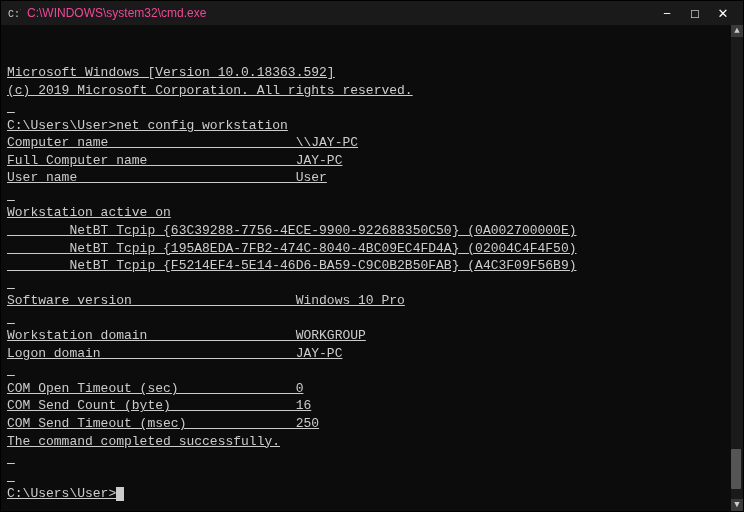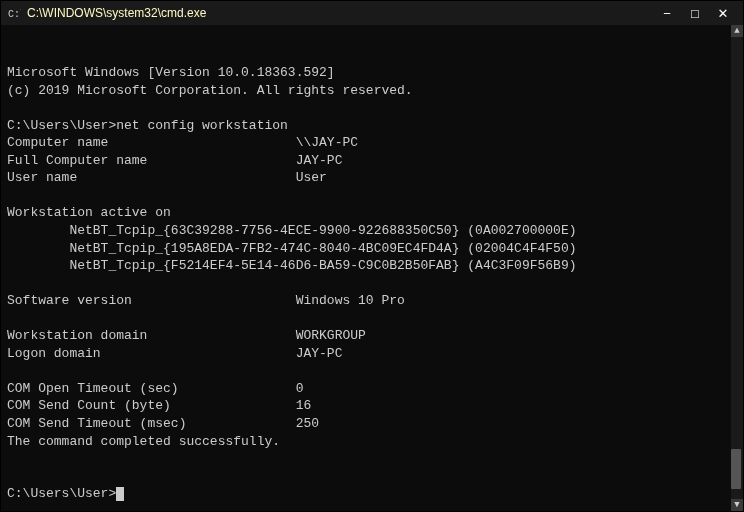--- a/index.html
+++ b/index.html
@@ -43,21 +43,21 @@
 
     .titlebar-icon svg {
       width: 14px;
       height: 14px;
     }
 
     .titlebar-title {
       flex: 1;
       font-family: 'Segoe UI', sans-serif;
       font-size: 12px;
-      color: #fef9c3;
+      color: #ec4899;
     }
 
     .titlebar-controls {
       display: flex;
       gap: 0;
     }
 
     .titlebar-btn {
       width: 28px;
       height: 24px;
@@ -115,20 +115,21 @@
       align-items: center;
       justify-content: center;
       color: #ccc;
       font-size: 9px;
       cursor: pointer;
       flex-shrink: 0;
     }
 
     .terminal-content {
       padding-right: 14px;
+      text-decoration: underline;
     }
 
     .cursor {
       display: inline-block;
       width: 8px;
       height: 14px;
       background: #cccccc;
       vertical-align: text-bottom;
       animation: blink 1s step-end infinite;
     }

